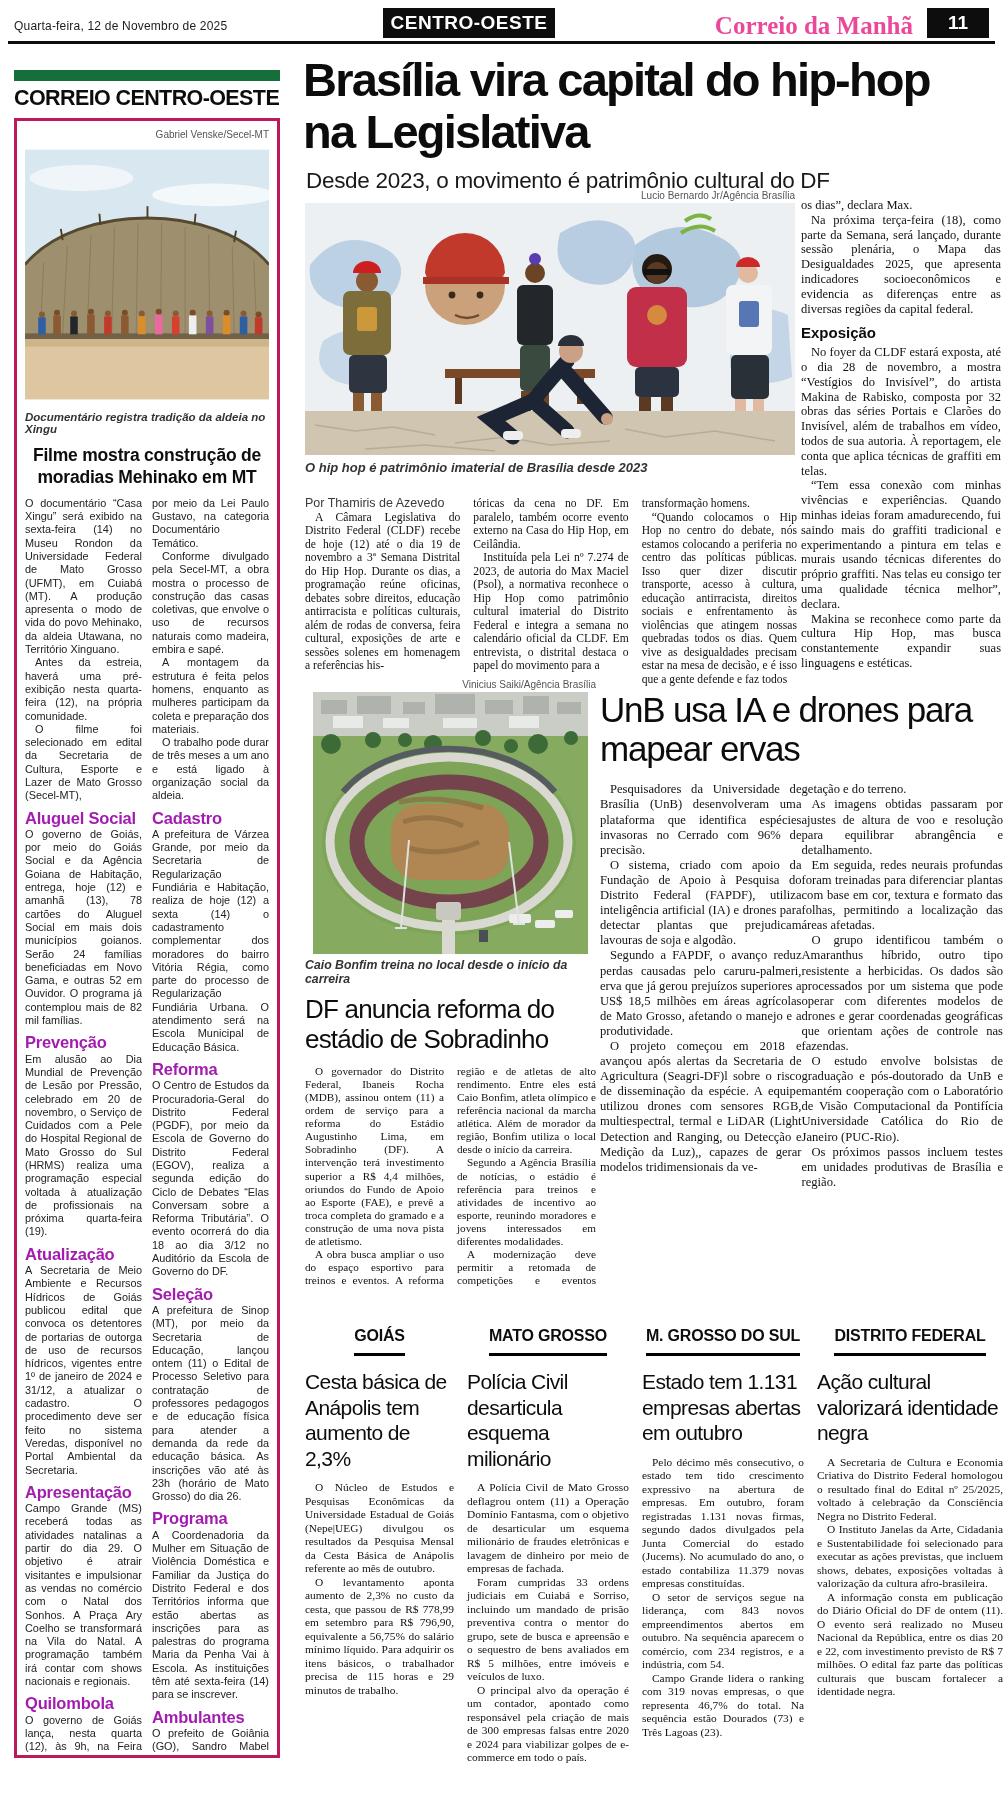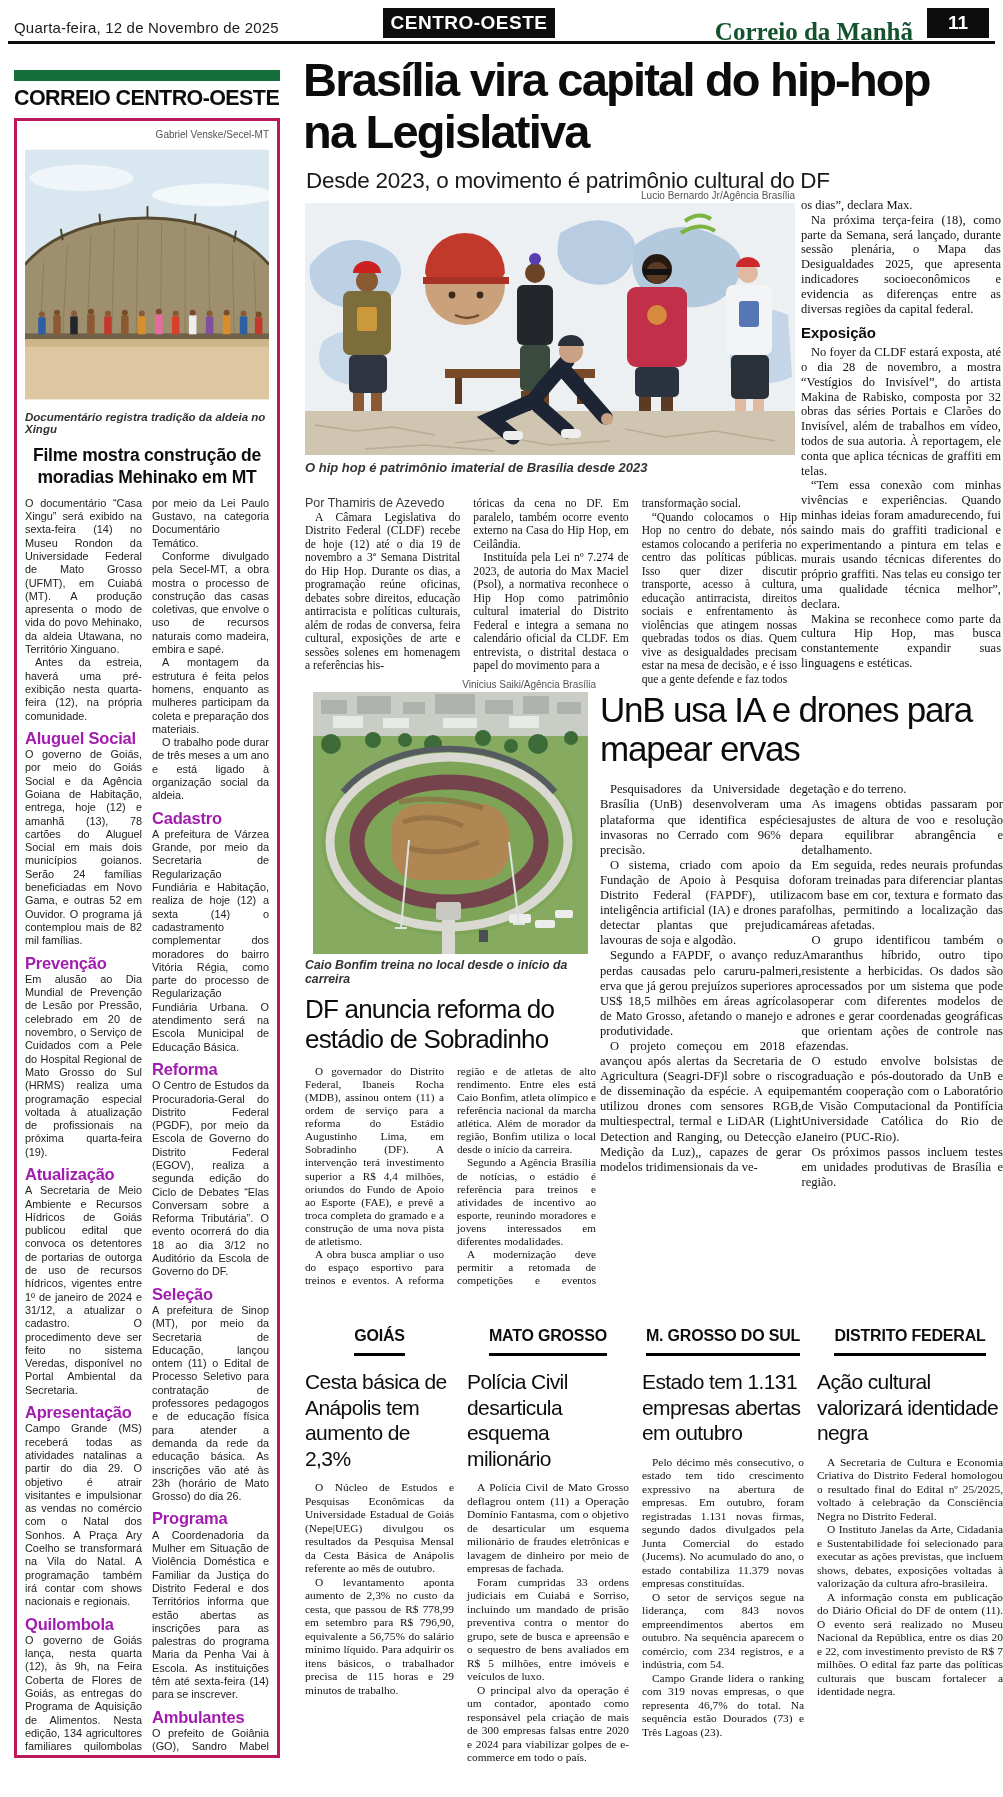--- a/index.html
+++ b/index.html
@@ -1,25 +1,25 @@
 <!DOCTYPE html>
 <html lang="pt"><head>
 <meta charset="utf-8">
 <style>
   html,body { margin:0; padding:0; background:#ffffff; }
   #page { position:relative; width:1003px; height:1797px; background:#fff;
           font-family:"Liberation Sans", sans-serif; color:#111; overflow:hidden; }
 
   
-  .date-label { position:absolute; left:14px; top:19px; font-size:15px; color:#1c1c1c; letter-spacing:.2px; }
+  .date-label { position:absolute; left:14px; top:19px; font-size:12px; color:#1c1c1c; letter-spacing:.2px; }
   .section-badge { position:absolute; left:383px; top:8px; width:172px; height:30px; background:#0d0d0d;
                    color:#fff; font-weight:700; font-size:19px; display:flex; align-items:center;
                    justify-content:center; letter-spacing:.5px; }
-  .masthead { position:absolute; right:90px; top:18px; font-family:"Liberation Serif", serif;
-              font-weight:700; font-size:25px; color:#14532d; }
+  .masthead { position:absolute; right:90px; top:12px; font-family:"Liberation Serif", serif;
+              font-weight:700; font-size:25px; color:#ec4899; }
   .pageno-badge { position:absolute; right:14px; top:8px; width:62px; height:30px; background:#0d0d0d;
                   color:#fff; font-weight:700; font-size:19px; display:flex; align-items:center; justify-content:center; }
   .toprule { position:absolute; left:8px; top:41px; width:987px; height:3px; background:#0d0d0d; }
 
   
   .leftcol { position:absolute; left:14px; top:70px; width:266px; }
   .green-bar { height:11px; background:#156f3a; }
   .leftcol-title { margin:5px 0 0; font-size:21.5px; font-weight:800; letter-spacing:-.6px; color:#0d0d0d; }
   .green-box { margin-top:7px; border:3px solid #be185d; padding:8px; height:1640px;
                box-sizing:border-box; overflow:hidden; }
@@ -181,20 +181,21 @@
         </g>
         <rect y="201" width="259" height="64" fill="#dec7a0"></rect>
         <rect y="201" width="259" height="8" fill="#cdb489"></rect>
       </svg>
       <div class="caption">Documentário registra tradição da aldeia no Xingu</div>
       <h3 class="film-headline">Filme mostra construção de moradias Mehinako em MT</h3>
       <div class="box-cols">
         <div class="box-col">
           <p>O documentário “Casa Xingu” será exibido na sexta-feira (14) no Museu Rondon da Universidade Federal de Mato Grosso (UFMT), em Cuiabá (MT). A produção apresenta o modo de vida do povo Mehinako, da aldeia Utawana, no Território Xinguano.</p>
           <p class="ind">Antes da estreia, haverá uma pré-exibição nesta quarta-feira (12), na própria comunidade.</p>
+          <p class="ind">O filme foi selecionado em edital da Secretaria de Cultura, Esporte e Lazer de Mato Grosso (Secel-MT),</p>
           <h4>Aluguel Social</h4>
           <p>O governo de Goiás, por meio do Goiás Social e da Agência Goiana de Habitação, entrega, hoje (12) e amanhã (13), 78 cartões do Aluguel Social em mais dois municípios goianos. Serão 24 famílias beneficiadas em Novo Gama, e outras 52 em Ouvidor. O programa já contemplou mais de 82 mil famílias.</p>
           <h4>Prevenção</h4>
           <p>Em alusão ao Dia Mundial de Prevenção de Lesão por Pressão, celebrado em 20 de novembro, o Serviço de Cuidados com a Pele do Hospital Regional de Mato Grosso do Sul (HRMS) realiza uma programação especial voltada à atualização de profissionais na próxima quarta-feira (19).</p>
           <h4>Atualização</h4>
           <p>A Secretaria de Meio Ambiente e Recursos Hídricos de Goiás publicou edital que convoca os detentores de portarias de outorga de uso de recursos hídricos, vigentes entre 1º de janeiro de 2024 e 31/12, a atualizar o cadastro. O procedimento deve ser feito no sistema Veredas, disponível no Portal Ambiental da Secretaria.</p>
           <h4>Apresentação</h4>
           <p>Campo Grande (MS) receberá todas as atividades natalinas a partir do dia 29. O objetivo é atrair visitantes e impulsionar as vendas no comércio com o Natal dos Sonhos. A Praça Ary Coelho se transformará na Vila do Natal. A programação também irá contar com shows nacionais e regionais.</p>
           <h4>Quilombola</h4>
           <p>O governo de Goiás lança, nesta quarta (12), às 9h, na Feira Coberta de Flores de Goiás, as entregas do Programa de Aquisição de Alimentos. Nesta edição, 134 agricultores familiares quilombolas foram classificados como beneficiários fornecedores, somando R$ 2 milhões em investimentos.</p>
@@ -310,21 +311,21 @@
   <div class="main-cols serif">
     <div>
       <p class="byline">Por Thamiris de Azevedo</p>
       <p class="ind">A Câmara Legislativa do Distrito Federal (CLDF) recebe de hoje (12) até o dia 19 de novembro a 3ª Semana Distrital do Hip Hop. Durante os dias, a programação reúne oficinas, debates sobre direitos, educação antirracista e políticas culturais, além de rodas de conversa, feira cultural, exposições de arte e sessões solenes em homenagem a referências his-</p>
     </div>
     <div>
       <p>tóricas da cena no DF. Em paralelo, também ocorre evento externo na Casa do Hip Hop, em Ceilândia.</p>
       <p class="ind">Instituída pela Lei nº 7.274 de 2023, de autoria do Max Maciel (Psol), a normativa reconhece o Hip Hop como patrimônio cultural imaterial do Distrito Federal e integra a semana no calendário oficial da CLDF. Em entrevista, o distrital destaca o papel do movimento para a</p>
     </div>
     <div>
-      <p>transformação social.</p>
+      <p>transformação homens.</p>
       <p class="ind">“Quando colocamos o Hip Hop no centro do debate, nós estamos colocando a periferia no centro das políticas públicas. Isso quer dizer discutir transporte, acesso à cultura, educação antirracista, direitos sociais e enfrentamento às violências que atingem nossas quebradas todos os dias. Quem vive as desigualdades precisam estar na mesa de decisão, e é isso que a gente defende e faz todos</p>
     </div>
   </div>
 
   <div class="rightcol serif">
     <p>os dias”, declara Max.</p>
     <p class="ind">Na próxima terça-feira (18), como parte da Semana, será lançado, durante sessão plenária, o Mapa das Desigualdades 2025, que apresenta indicadores socioeconômicos e evidencia as diferenças entre as diversas regiões da capital federal.</p>
     <h4>Exposição</h4>
     <p class="ind">No foyer da CLDF estará exposta, até o dia 28 de novembro, a mostra “Vestígios do Invisível”, do artista Makina de Rabisko, composta por 32 obras das séries Portais e Clarões do Invisível, além de trabalhos em vídeo, todos de sua autoria. À reportagem, ele conta que aplica técnicas de graffiti em telas.</p>
     <p class="ind">“Tem essa conexão com minhas vivências e experiências. Quando minhas ideias foram amadurecendo, fui saindo mais do graffiti tradicional e experimentando a pintura em telas e murais usando técnicas diferentes do próprio graffiti. Nas telas eu consigo ter uma qualidade técnica melhor”, declara.</p>

